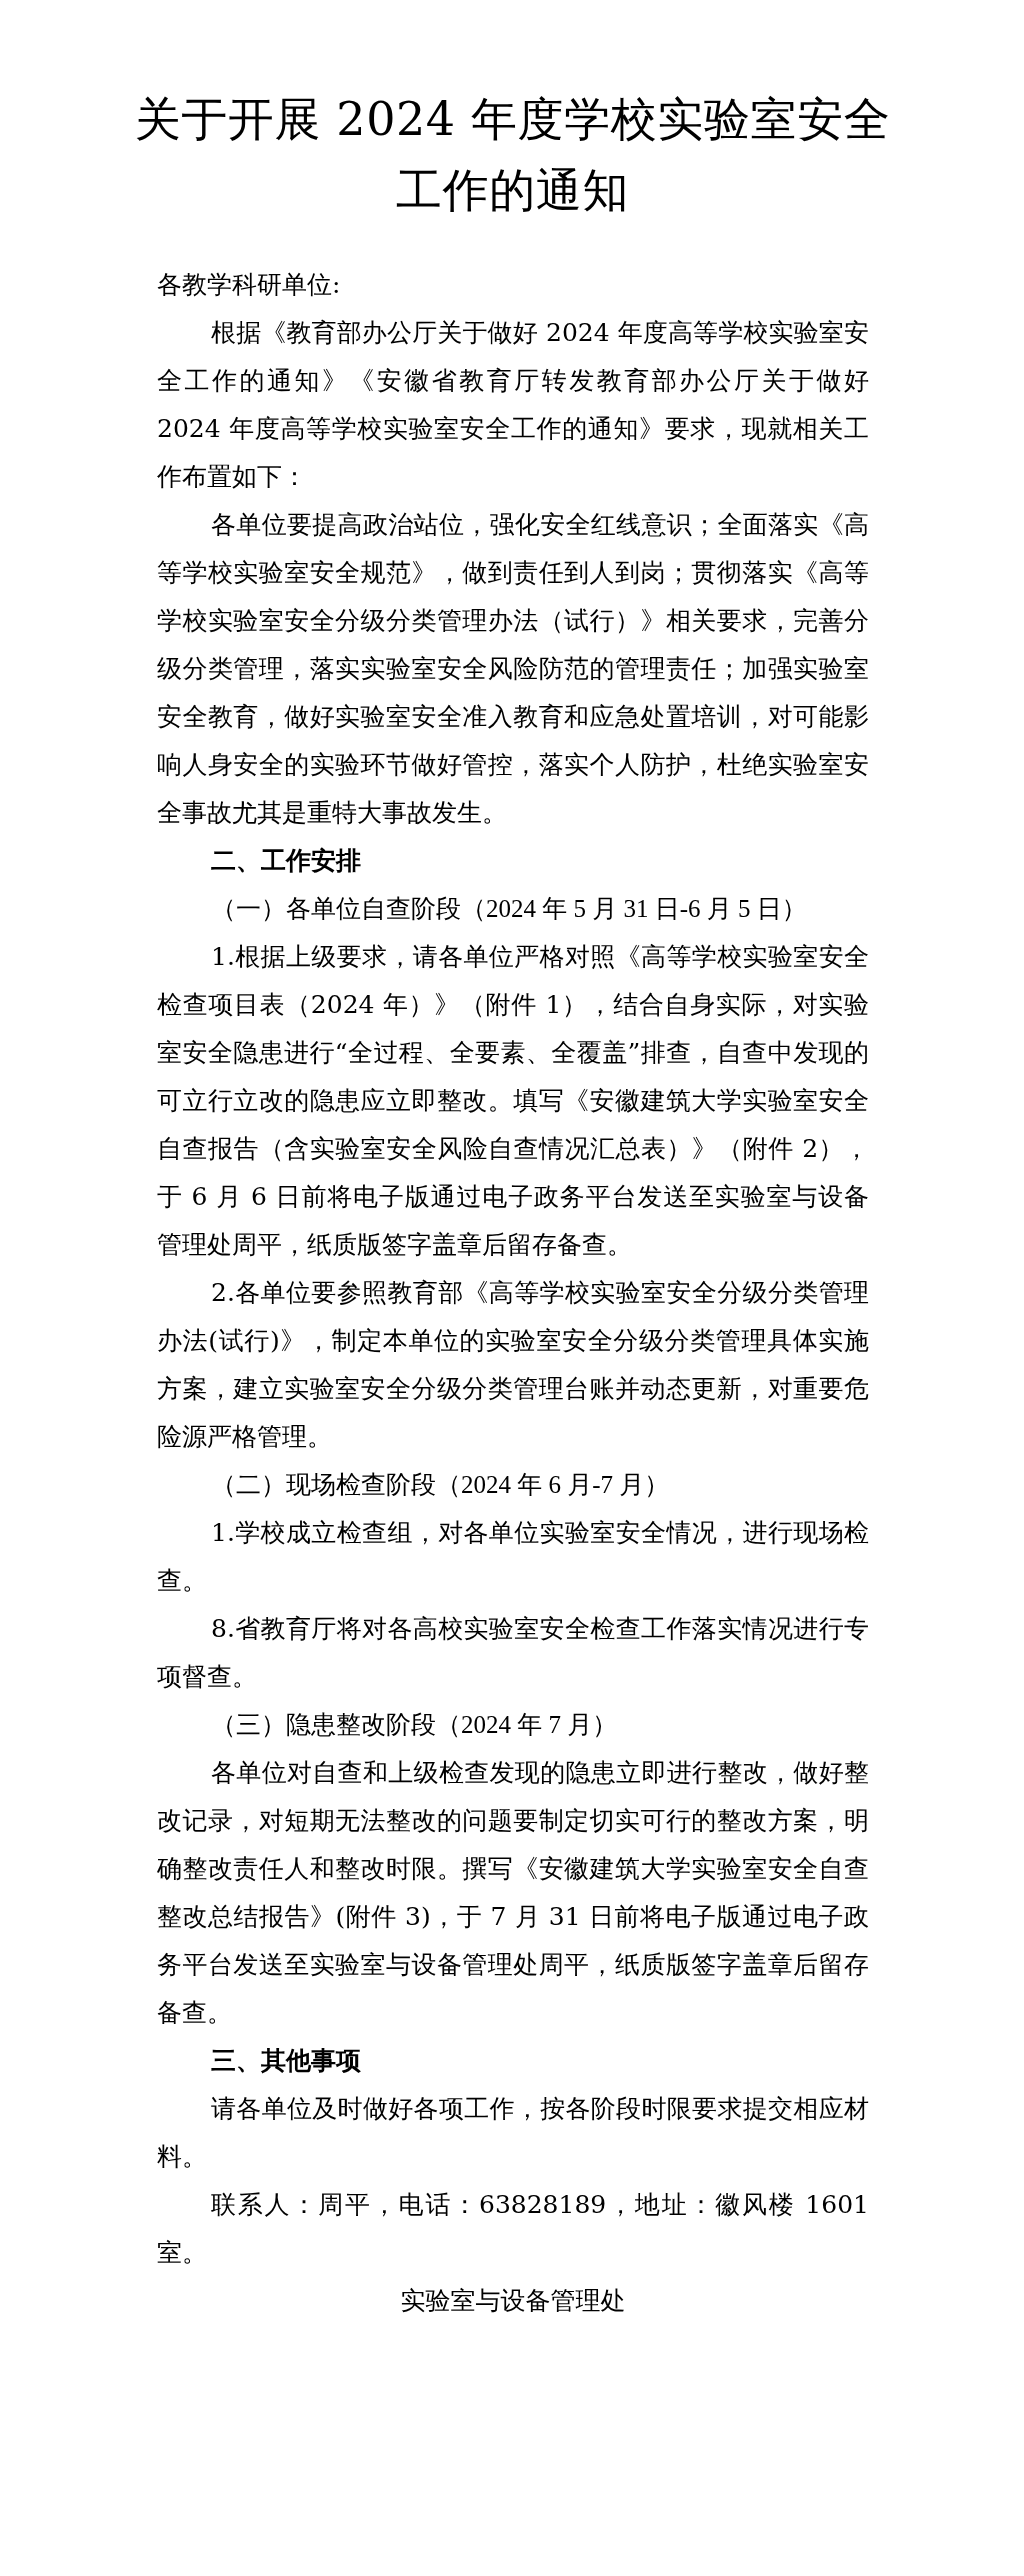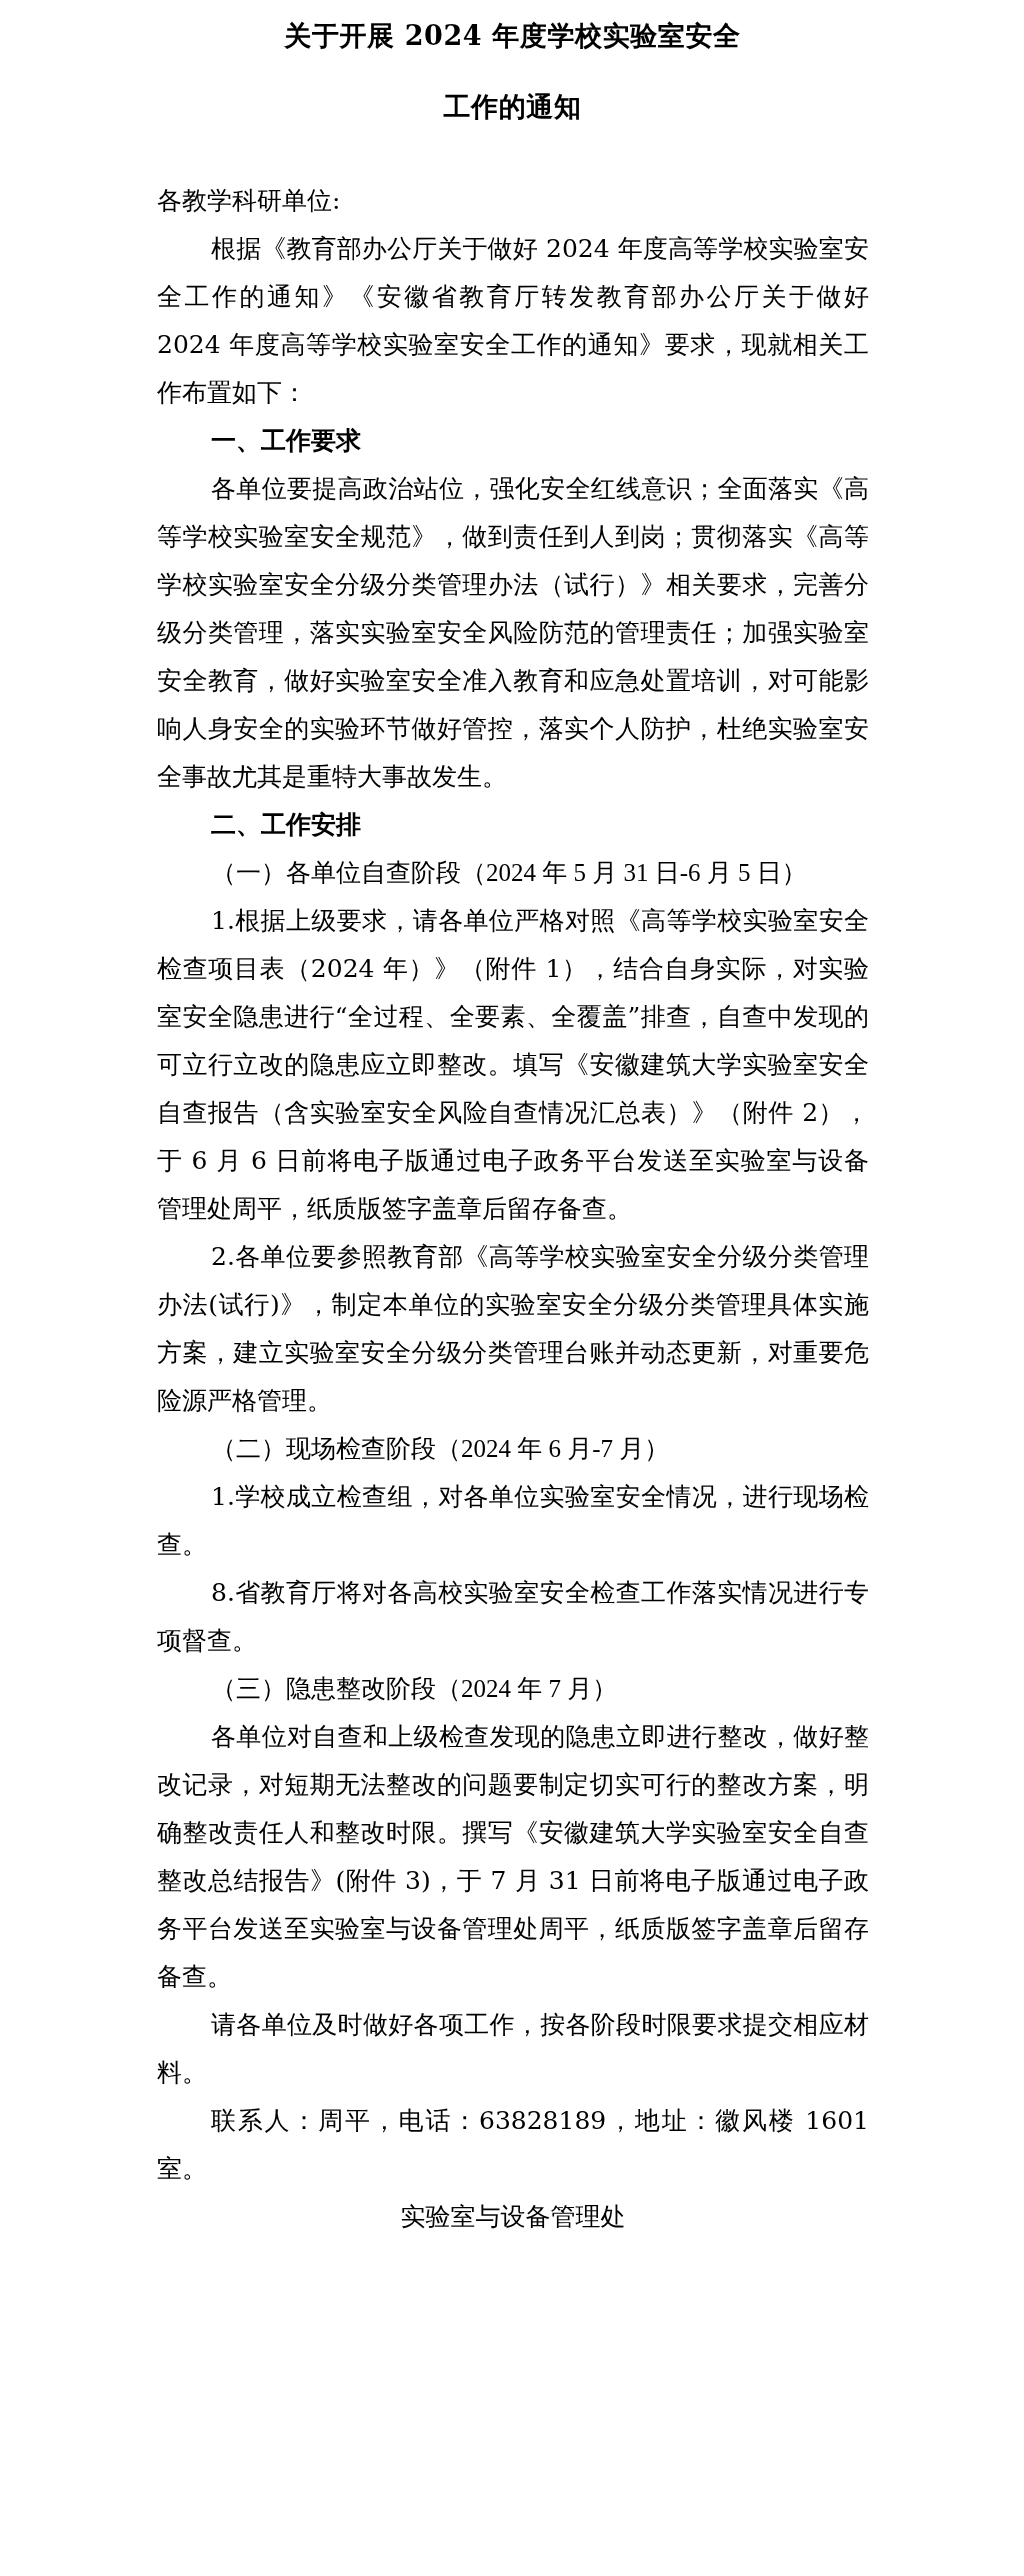--- a/index.html
+++ b/index.html
@@ -14,24 +14,25 @@
     color: #000000;
     font-family: "DejaVu Serif", "Liberation Serif", serif;
   }
   .page {
     width: 1025px;
     height: 2576px;
     background: #ffffff;
     box-sizing: border-box;
   }
   .title-block {
+    padding-top: 84px;
     text-align: center;
     font-family: "DejaVu Serif", "Liberation Serif", serif;
-    font-weight: 700;
-    font-size: 27px;
+    font-weight: 400;
+    font-size: 46px;
     line-height: 71px;
     letter-spacing: 0.6px;
   }
   .content {
     margin: 35px 156px 0 157px; 
     font-size: 25px;
     line-height: 48px;
     text-align: justify;
   }
   .content p, .content div {
@@ -74,36 +75,36 @@
     <div>关于开展 2024 年度学校实验室安全</div>
     <div>工作的通知</div>
   </div>
 
   <div class="content">
 
     <div class="salutation">各教学科研单位:</div>
 
     <p class="para">根据《教育部办公厅关于做好 2024 年度高等学校实验室安全工作的通知》《安徽省教育厅转发教育部办公厅关于做好 2024 年度高等学校实验室安全工作的通知》要求，现就相关工作布置如下：</p>
 
-    <div class="section-heading">一、工作要求</div>
     <p class="para">各单位要提高政治站位，强化安全红线意识；全面落实《高等学校实验室安全规范》，做到责任到人到岗；贯彻落实《高等学校实验室安全分级分类管理办法（试行）》相关要求，完善分级分类管理，落实实验室安全风险防范的管理责任；加强实验室安全教育，做好实验室安全准入教育和应急处置培训，对可能影响人身安全的实验环节做好管控，落实个人防护，杜绝实验室安全事故尤其是重特大事故发生。</p>
 
     <div class="section-heading">二、工作安排</div>
 
     <div class="sub-heading">（一）各单位自查阶段（2024 年 5 月 31 日-6 月 5 日）</div>
     <p class="para">1.根据上级要求，请各单位严格对照《高等学校实验室安全检查项目表（2024 年）》（附件 1），结合自身实际，对实验室安全隐患进行“全过程、全要素、全覆盖”排查，自查中发现的可立行立改的隐患应立即整改。填写《安徽建筑大学实验室安全自查报告（含实验室安全风险自查情况汇总表）》（附件 2），于 6 月 6 日前将电子版通过电子政务平台发送至实验室与设备管理处周平，纸质版签字盖章后留存备查。</p>
     <p class="para">2.各单位要参照教育部《高等学校实验室安全分级分类管理办法(试行)》，制定本单位的实验室安全分级分类管理具体实施方案，建立实验室安全分级分类管理台账并动态更新，对重要危险源严格管理。</p>
 
     <div class="sub-heading">（二）现场检查阶段（2024 年 6 月-7 月）</div>
     <p class="para">1.学校成立检查组，对各单位实验室安全情况，进行现场检查。</p>
     <p class="para">8.省教育厅将对各高校实验室安全检查工作落实情况进行专项督查。</p>
 
     <div class="sub-heading">（三）隐患整改阶段（2024 年 7 月）</div>
     <p class="para">各单位对自查和上级检查发现的隐患立即进行整改，做好整改记录，对短期无法整改的问题要制定切实可行的整改方案，明确整改责任人和整改时限。撰写《安徽建筑大学实验室安全自查整改总结报告》(附件 3)，于 7 月 31 日前将电子版通过电子政务平台发送至实验室与设备管理处周平，纸质版签字盖章后留存备查。</p>
 
+    <div class="section-heading">三、其他事项</div>
     <p class="para">请各单位及时做好各项工作，按各阶段时限要求提交相应材料。</p>
     <p class="para">联系人：周平，电话：63828189，地址：徽风楼 1601 室。</p>
 
     <div class="sig-dept">实验室与设备管理处</div>
 
   </div>
 
 </div>
 
 

